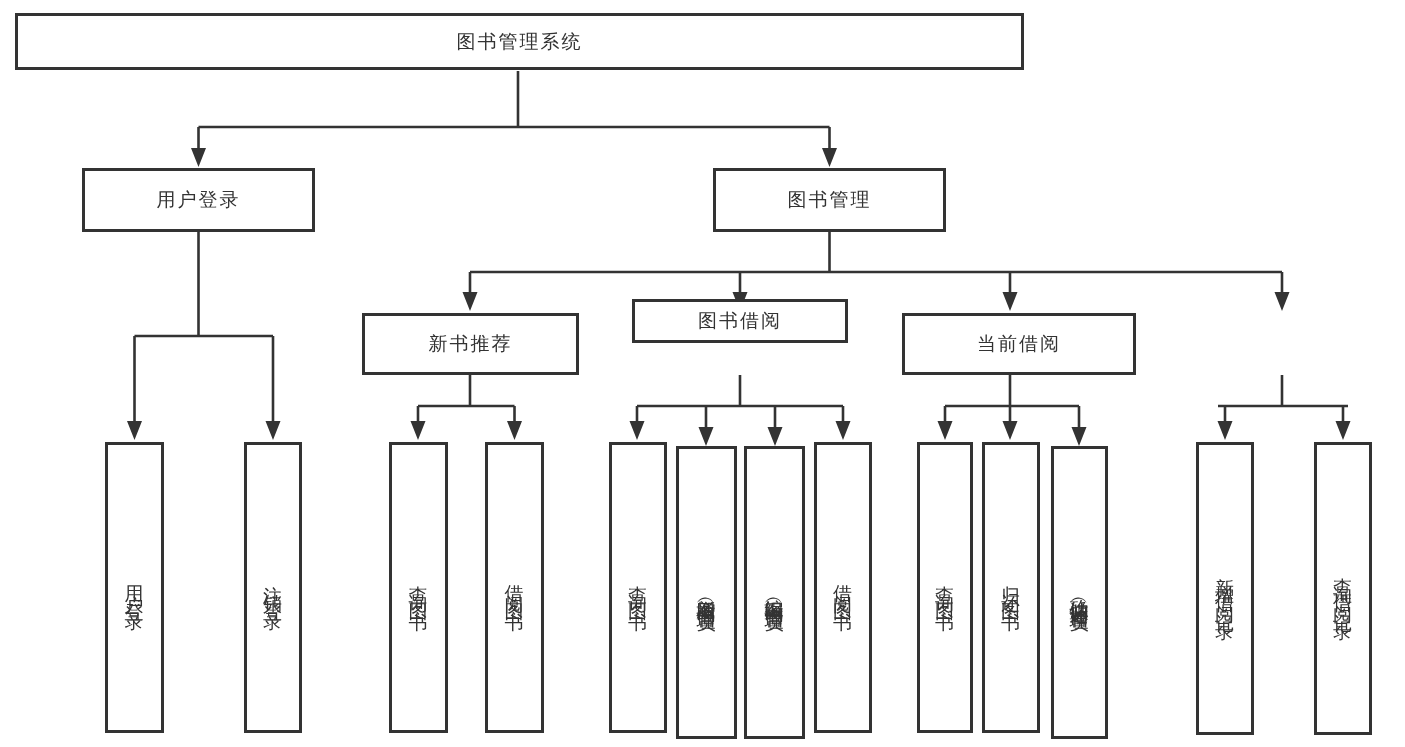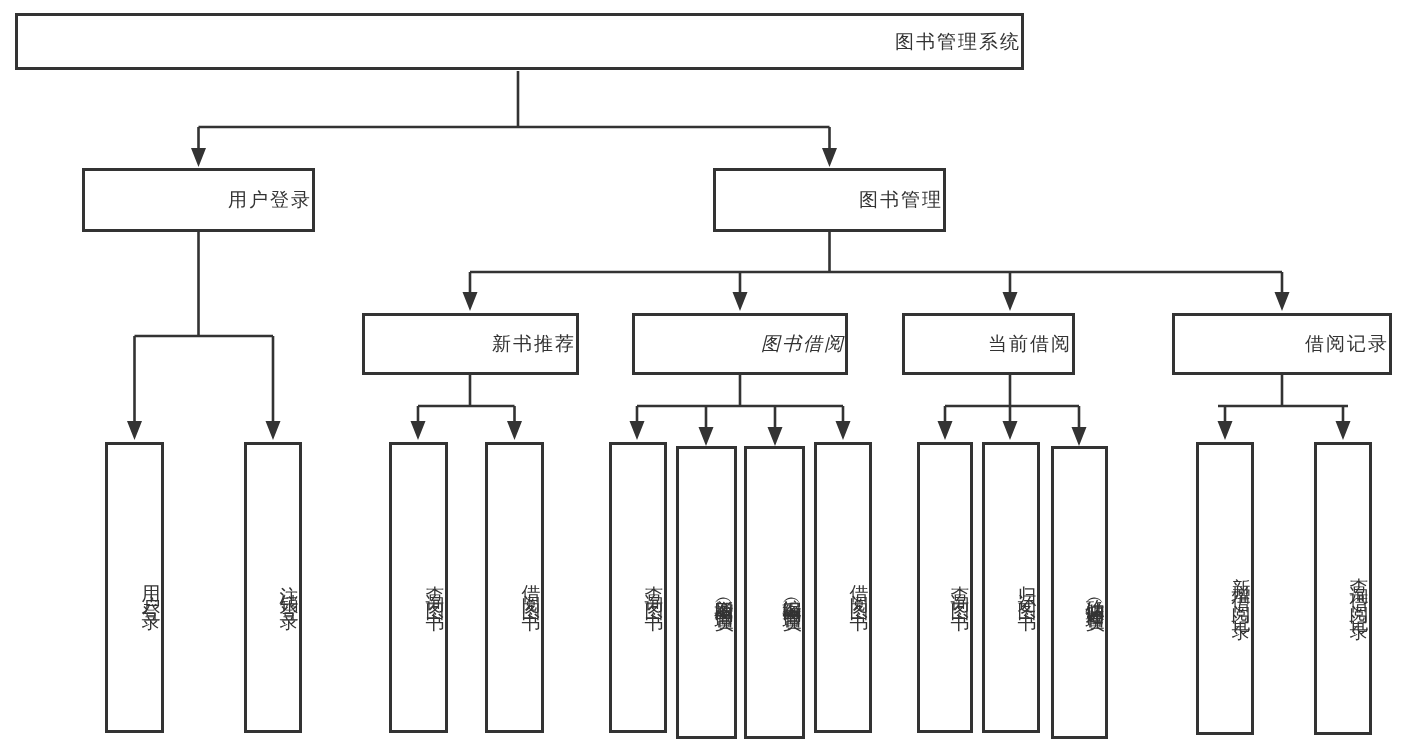--- a/index.html
+++ b/index.html
@@ -15,21 +15,21 @@
     background:var(--bg);
     font-family:"Liberation Sans", sans-serif;
     overflow:hidden;
   }
   .wires{position:absolute;left:0;top:0;width:1405px;height:747px;}
   .node,.vnode{
     position:absolute;
     box-sizing:border-box;
     background:#fff;
     border:3px solid var(--line);
-    display:flex;align-items:center;justify-content:flex-end;
+    display:flex;align-items:center;justify-content:center;
     color:var(--text);
   }
   .node .label{
     font-size:19px;
     letter-spacing:2px;
     white-space:nowrap;
     color:var(--text);
   }
   .vnode .vlabel{
     writing-mode:vertical-rl;
@@ -84,28 +84,25 @@
   <div class="node" style="left:82px;top:168px;width:233px;height:64px;">
     <span class="label">用户登录</span>
   </div>
   <div class="node" style="left:362px;top:313px;width:217px;height:62px;">
     <span class="label">新书推荐</span>
   </div>
 
   <div class="node" style="left:713px;top:168px;width:233px;height:64px;">
     <span class="label">图书管理</span>
   </div>
-  <div class="node" style="left:632px;top:313px;width:216px;height:62px;font-style:italic;">
+  <div class="node" style="left:632px;top:299px;width:216px;height:44px;">
     <span class="label">图书借阅</span>
   </div>
-  <div class="node" style="left:902px;top:313px;width:173px;height:62px;">
+  <div class="node" style="left:902px;top:313px;width:234px;height:62px;">
     <span class="label">当前借阅</span>
-  </div>
-  <div class="node" style="left:1172px;top:313px;width:220px;height:62px;">
-    <span class="label">借阅记录</span>
   </div>
 
   <div class="vnode" style="left:105px;top:442px;width:59px;height:291px;">
     <span class="vlabel">用户登录</span>
   </div>
   <div class="vnode" style="left:244px;top:442px;width:58px;height:291px;">
     <span class="vlabel">注销登录</span>
   </div>
 
   <div class="vnode" style="left:389px;top:442px;width:59px;height:291px;">

